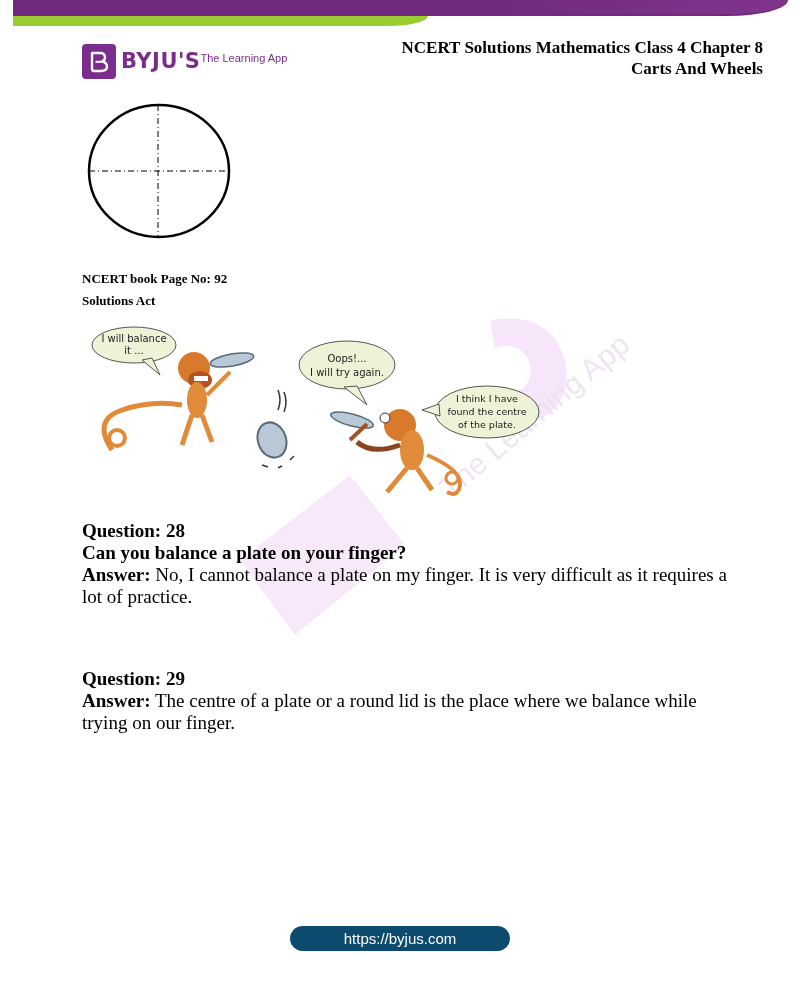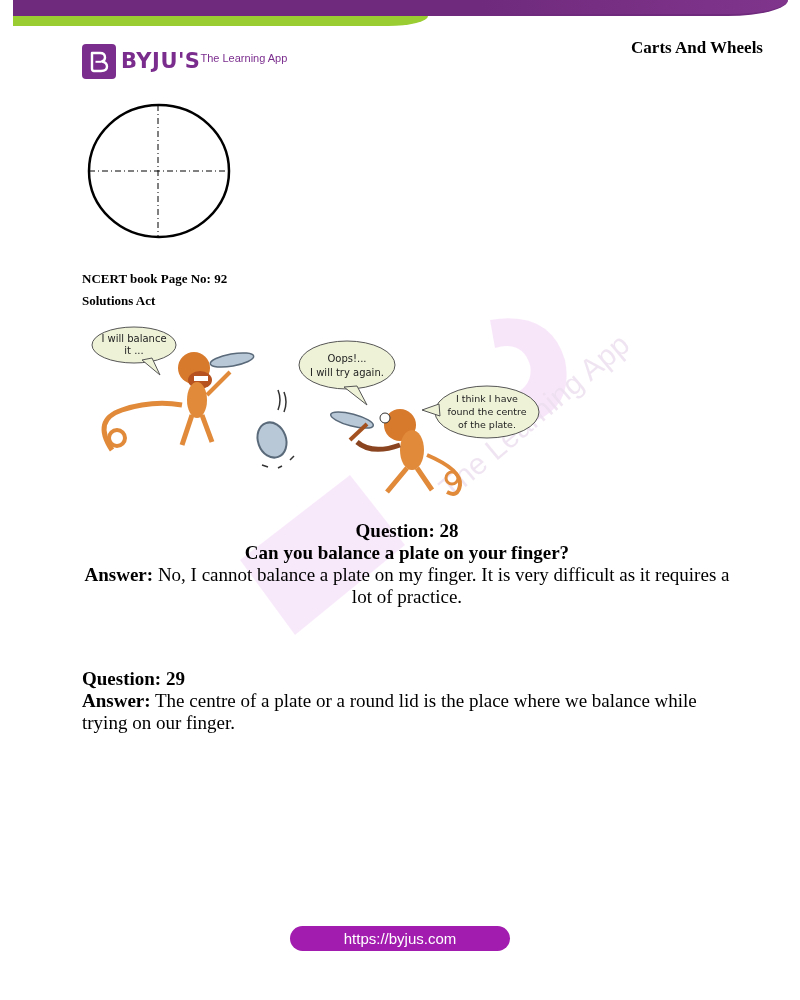--- a/index.html
+++ b/index.html
@@ -140,21 +140,21 @@
       pointer-events: none;
       opacity: 0.35;
     }
     
     .footer-pill {
       position: absolute;
       left: 290px;
       top: 926px;
       width: 220px;
       height: 25px;
-      background: #a21caf;
+      background: #0c4a6e;
       border-radius: 13px;
       display: flex;
       align-items: center;
       justify-content: center;
       color: #ffffff;
       font-family: "Liberation Sans", sans-serif;
       font-size: 15px;
     }
   </style>
 </head>
@@ -173,20 +173,21 @@
       <path d="M7.5 11.8 L13 11.8" stroke="#ffffff" stroke-width="2"></path>
     </svg>
   </div>
   <div class="logo-text">
     <span class="logo-name">BYJU'S</span>
     <span class="logo-tag">The Learning App</span>
   </div>
 </div>
 
 <div class="doc-header">
+  <div>NCERT Solutions Mathematics Class 4 Chapter 8</div>
   <div>Carts And Wheels</div>
 </div>
 
 <svg class="circle-fig" viewBox="0 0 146 138">
   <ellipse cx="73" cy="69" rx="70" ry="66" fill="none" stroke="#000" stroke-width="2.5"></ellipse>
   <line x1="3" y1="69" x2="143" y2="69" stroke="#000" stroke-width="1" stroke-dasharray="6,3,1,3"></line>
   <line x1="72" y1="3" x2="72" y2="135" stroke="#000" stroke-width="1" stroke-dasharray="6,3,1,3"></line>
 </svg>
 
 <div class="content">
@@ -248,21 +249,21 @@
     <circle cx="318" cy="105" r="16" fill="#d87a2c"></circle>
     <circle cx="303" cy="98" r="5" fill="#fff" stroke="#333" stroke-width="1"></circle>
     <ellipse cx="330" cy="130" rx="12" ry="20" fill="#e08a3a"></ellipse>
     <path d="M318 125 Q290 135 275 122" stroke="#8a4520" stroke-width="5" fill="none"></path>
     <path d="M325 148 L305 172 M335 148 L350 170" stroke="#e08a3a" stroke-width="5"></path>
     <path d="M345 135 Q380 150 378 165 Q376 178 365 172" fill="none" stroke="#e08a3a" stroke-width="4"></path>
     <circle cx="370" cy="158" r="6" fill="none" stroke="#e08a3a" stroke-width="3"></circle>
   </g>
 </svg>
 
-<div class="qa" style="top:520px;text-align:center;">
+<div class="qa" style="top:520px;">
   <p class="bold">Question: 28</p>
   <p class="bold">Can you balance a plate on your finger?</p>
   <p><span class="bold">Answer:</span><span> No, I cannot balance a plate on my finger. It is very difficult as it requires a lot of practice.</span></p>
 </div>
 
 <div class="qa" style="top:668px;">
   <p class="bold">Question: 29</p>
   <p><span class="bold">Answer:</span><span> The centre of a plate or a round lid is the place where we balance while trying on our finger.</span></p>
 </div>
 

